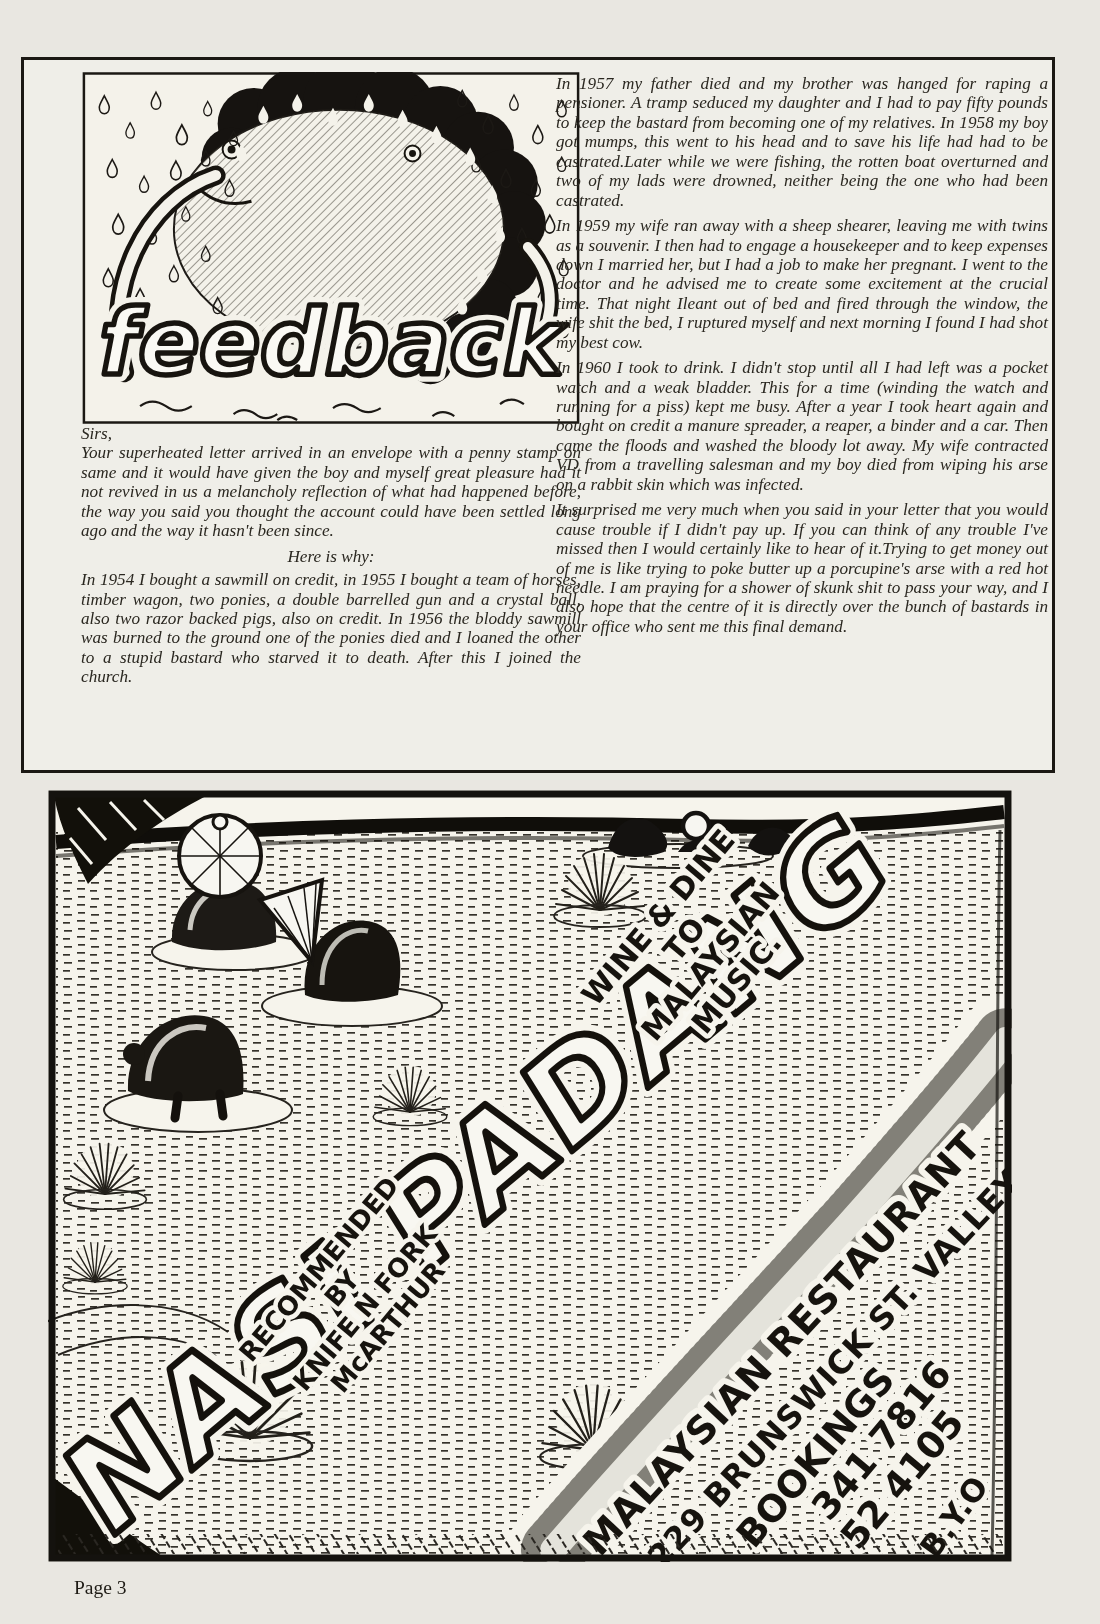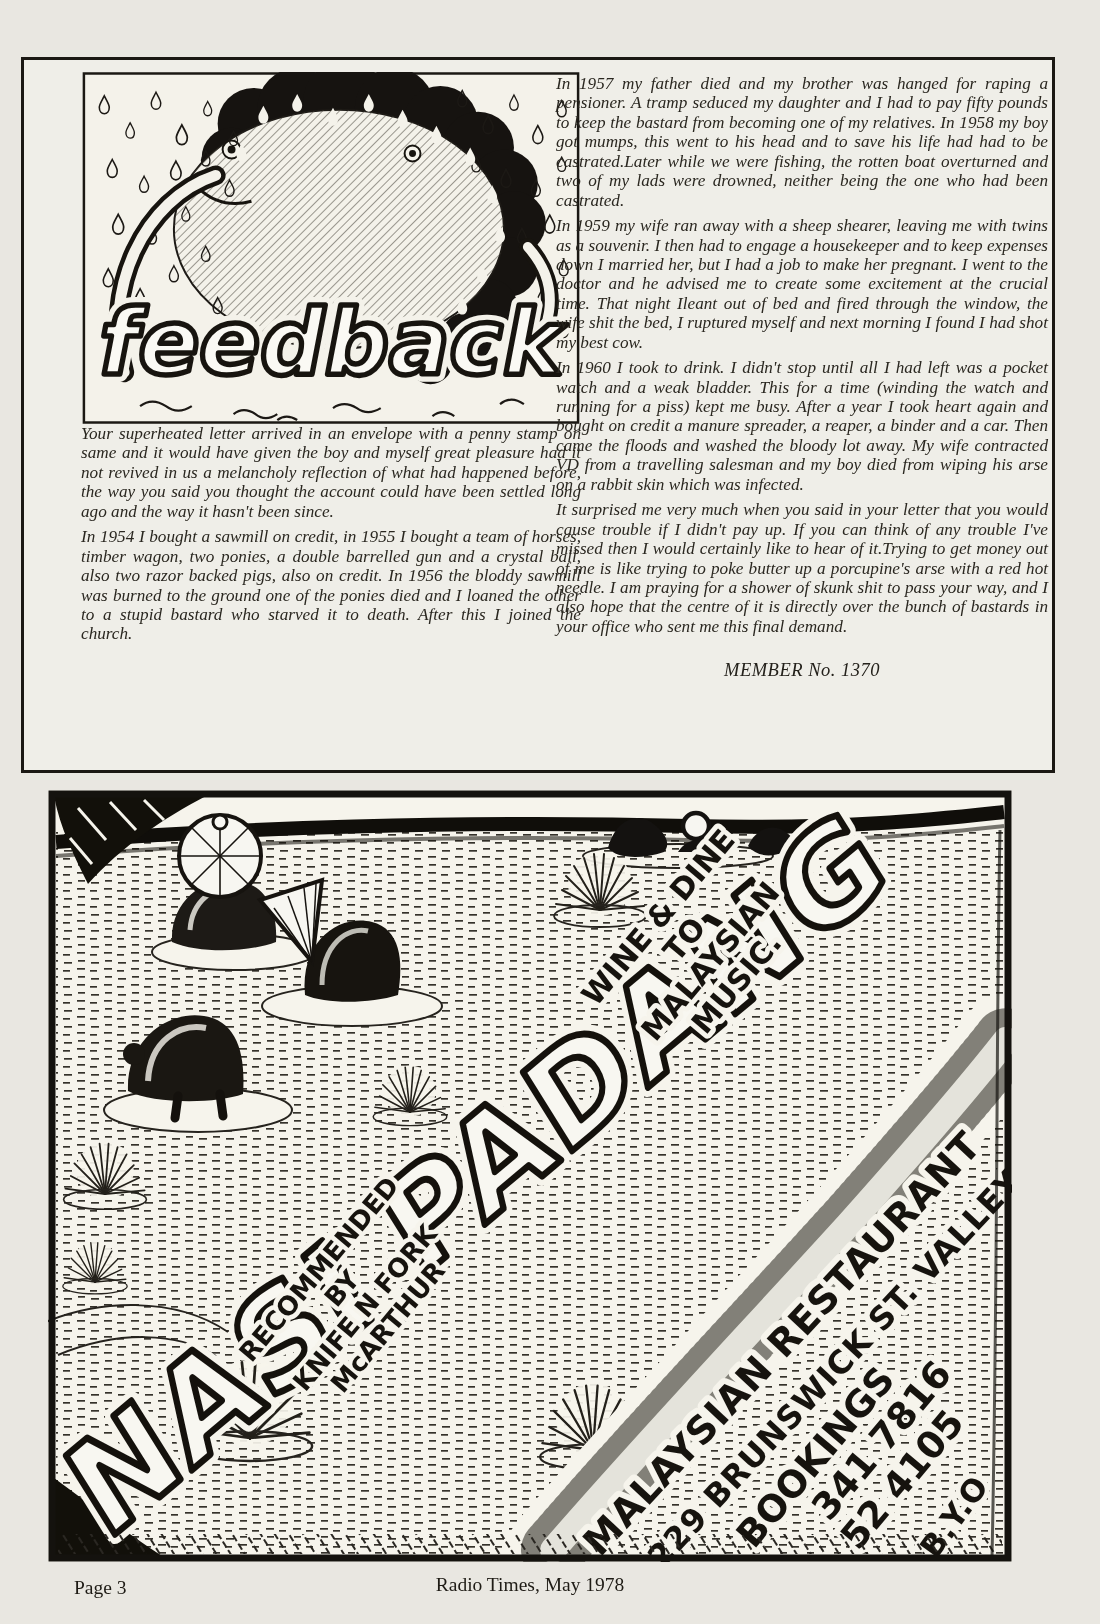--- a/index.html
+++ b/index.html
@@ -162,30 +162,31 @@
           <path d="M58,336 q12,-9 26,0 q12,9 26,0"></path>
           <path d="M152,344 q10,-8 22,0 q10,8 22,0"></path>
           <path d="M252,338 q11,-8 24,0 q11,8 24,0"></path>
           <path d="M352,346 q10,-8 22,0"></path>
           <path d="M420,334 q11,-9 24,0"></path>
           <path d="M196,350 q9,-7 20,0"></path>
         </g>
       </svg>
 
 
+      <p class="body-text salutation">Sirs,</p>
       <p class="body-text">Your superheated letter arrived in an envelope with a penny stamp on same and it would have given the boy and myself great pleasure had it not revived in us a melancholy reflection of what had happened before, the way you said you thought the account could have been settled long ago and the way it hasn't been since.</p>
+      <p class="body-text subhead">Here is why:</p>
       <p class="body-text">In 1954 I bought a sawmill on credit, in 1955 I bought a team of horses, timber wagon, two ponies, a double barrelled gun and a crystal ball, also two razor backed pigs, also on credit. In 1956 the bloddy sawmill was burned to the ground one of the ponies died and I loaned the other to a stupid bastard who starved it to death. After this I joined the church.</p>
     </div>
 
     <div class="col col-right">
       <p class="body-text">In 1957 my father died and my brother was hanged for raping a pensioner. A tramp seduced my daughter and I had to pay fifty pounds to keep the bastard from becoming one of my relatives. In 1958 my boy got mumps, this went to his head and to save his life had had to be castrated.Later while we were fishing, the rotten boat overturned and two of my lads were drowned, neither being the one who had been castrated.</p>
       <p class="body-text">In 1959 my wife ran away with a sheep shearer, leaving me with twins as a souvenir. I then had to engage a housekeeper and to keep expenses down I married her, but I had a job to make her pregnant. I went to the doctor and he advised me to create some excitement at the crucial time. That night Ileant out of bed and fired through the window, the wife shit the bed, I ruptured myself and next morning I found I had shot my best cow.</p>
       <p class="body-text">In 1960 I took to drink. I didn't stop until all I had left was a pocket watch and a weak bladder. This for a time (winding the watch and running for a piss) kept me busy. After a year I took heart again and bought on credit a manure spreader, a reaper, a binder and a car. Then came the floods and washed the bloody lot away. My wife contracted VD from a travelling salesman and my boy died from wiping his arse on a rabbit skin which was infected.</p>
       <p class="body-text">It surprised me very much when you said in your letter that you would cause trouble if I didn't pay up. If you can think of any trouble I've missed then I would certainly like to hear of it.Trying to get money out of me is like trying to poke butter up a porcupine's arse with a red hot needle. I am praying for a shower of skunk shit to pass your way, and I also hope that the centre of it is directly over the bunch of bastards in your office who sent me this final demand.</p>
-      <p class="signature">MEMBER No. 1370</p>
     </div>
   </section>
 
   <section class="ad-box">
     <svg width="964" height="772" viewBox="0 0 964 772">
       <defs>
         <pattern id="ad-hatch" width="27" height="16" patternUnits="userSpaceOnUse">
           <rect x="2" y="2" width="8" height="1.7" fill="#35322b"></rect>
           <rect x="15" y="4" width="7" height="1.7" fill="#35322b"></rect>
           <rect x="3" y="10" width="7" height="1.7" fill="#35322b"></rect>
@@ -360,15 +361,14 @@
         <text font-size="31" fill="#16130e">B.Y.O</text>
       </g>
 
       <rect x="10" y="744" width="944" height="20" fill="url(#ad-scrib)"></rect>
       <rect x="4" y="4" width="956" height="764" fill="none" stroke="#14120e" stroke-width="7"></rect>
       <path d="M952,40 C948,240 950,480 944,768" fill="none" stroke="#14120e" stroke-width="3" opacity="0.7"></path>
     </svg>
   </section>
 
   <div class="footer-left">Page 3</div>
-  <div class="footer-center">Radio Times, May 1978</div>
 
 </div>
 
 </body></html>

